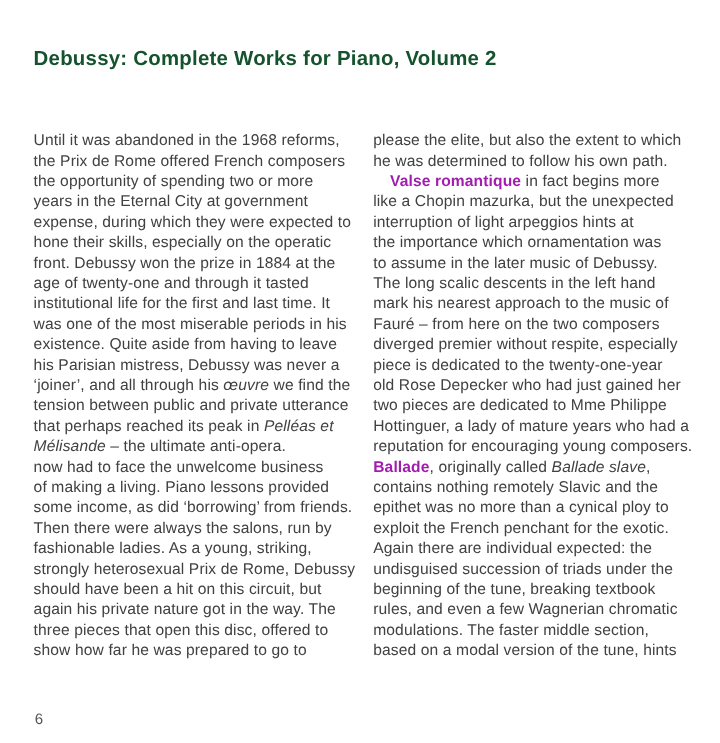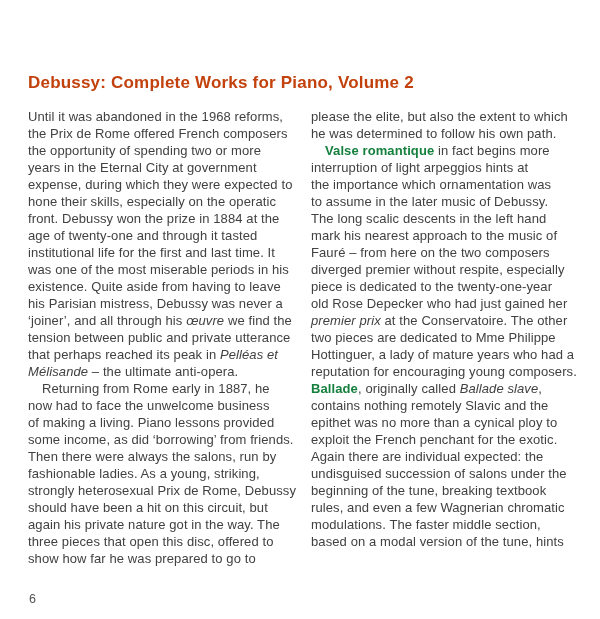--- a/index.html
+++ b/index.html
@@ -8,45 +8,45 @@
     width: 600px;
     height: 619px;
     background: #ffffff;
     font-family: "Liberation Sans", sans-serif;
     color: #414141;
     overflow: hidden;
   }
   .title {
     position: absolute;
     left: 28px;
-    top: 73px;
+    top: 39px;
     font-size: 17px;
     font-weight: bold;
-    color: #c2410c;
+    color: #14532d;
     letter-spacing: 0.2px;
     white-space: nowrap;
   }
   .columns {
     position: absolute;
     left: 28px;
     top: 108px;
     display: flex;
     gap: 14px;
   }
   .col { width: 269px; }
   .line {
     font-size: 13px;
     line-height: 17px;
     white-space: nowrap;
     letter-spacing: 0.1px;
     color: #414141;
   }
   .line.indent { padding-left: 14px; }
   .it { font-style: italic; }
-  .bd { font-weight: bold; color: #15803d; }
+  .bd { font-weight: bold; color: #a21caf; }
   .page-number {
     position: absolute;
     left: 29px;
     top: 592px;
     font-size: 12.5px;
     color: #545454;
   }
 </style>
 </head>
 <body>
@@ -64,55 +64,54 @@
         <div class="line"><span>front. Debussy won the prize in 1884 at the</span></div>
         <div class="line"><span>age of twenty-one and through it tasted</span></div>
         <div class="line"><span>institutional life for the first and last time. It</span></div>
         <div class="line"><span>was one of the most miserable periods in his</span></div>
         <div class="line"><span>existence. Quite aside from having to leave</span></div>
         <div class="line"><span>his Parisian mistress, Debussy was never a</span></div>
         <div class="line"><span>‘joiner’, and all through his </span><span class="it">œuvre</span><span> we find the</span></div>
         <div class="line"><span>tension between public and private utterance</span></div>
         <div class="line"><span>that perhaps reached its peak in </span><span class="it">Pelléas et</span></div>
         <div class="line"><span class="it">Mélisande</span><span> – the ultimate anti-opera.</span></div>
-        <div class="line indent"><span>Returning from Rome early in 1887, he</span></div>
         <div class="line"><span>now had to face the unwelcome business</span></div>
         <div class="line"><span>of making a living. Piano lessons provided</span></div>
         <div class="line"><span>some income, as did ‘borrowing’ from friends.</span></div>
         <div class="line"><span>Then there were always the salons, run by</span></div>
         <div class="line"><span>fashionable ladies. As a young, striking,</span></div>
         <div class="line"><span>strongly heterosexual Prix de Rome, Debussy</span></div>
         <div class="line"><span>should have been a hit on this circuit, but</span></div>
         <div class="line"><span>again his private nature got in the way. The</span></div>
         <div class="line"><span>three pieces that open this disc, offered to</span></div>
         <div class="line"><span>show how far he was prepared to go to</span></div>
       </div>
     <div class="col" id="col-right">
         <div class="line"><span>please the elite, but also the extent to which</span></div>
         <div class="line"><span>he was determined to follow his own path.</span></div>
         <div class="line indent"><span class="bd">Valse romantique</span><span> in fact begins more</span></div>
+        <div class="line"><span>like a Chopin mazurka, but the unexpected</span></div>
         <div class="line"><span>interruption of light arpeggios hints at</span></div>
         <div class="line"><span>the importance which ornamentation was</span></div>
         <div class="line"><span>to assume in the later music of Debussy.</span></div>
         <div class="line"><span>The long scalic descents in the left hand</span></div>
         <div class="line"><span>mark his nearest approach to the music of</span></div>
         <div class="line"><span>Fauré – from here on the two composers</span></div>
         <div class="line"><span>diverged premier without respite, especially</span></div>
         <div class="line"><span>piece is dedicated to the twenty-one-year</span></div>
         <div class="line"><span>old Rose Depecker who had just gained her</span></div>
-        <div class="line"><span class="it">premier prix</span><span> at the Conservatoire. The other</span></div>
         <div class="line"><span>two pieces are dedicated to Mme Philippe</span></div>
         <div class="line"><span>Hottinguer, a lady of mature years who had a</span></div>
         <div class="line"><span>reputation for encouraging young composers.</span></div>
         <div class="line"><span class="bd">Ballade</span><span>, originally called </span><span class="it">Ballade slave</span><span>,</span></div>
         <div class="line"><span>contains nothing remotely Slavic and the</span></div>
         <div class="line"><span>epithet was no more than a cynical ploy to</span></div>
         <div class="line"><span>exploit the French penchant for the exotic.</span></div>
         <div class="line"><span>Again there are individual expected: the</span></div>
-        <div class="line"><span>undisguised succession of salons under the</span></div>
+        <div class="line"><span>undisguised succession of triads under the</span></div>
         <div class="line"><span>beginning of the tune, breaking textbook</span></div>
         <div class="line"><span>rules, and even a few Wagnerian chromatic</span></div>
         <div class="line"><span>modulations. The faster middle section,</span></div>
         <div class="line"><span>based on a modal version of the tune, hints</span></div>
       </div>
   </div>
   <div class="page-number">6</div>
 </div>
 
 </body></html>

